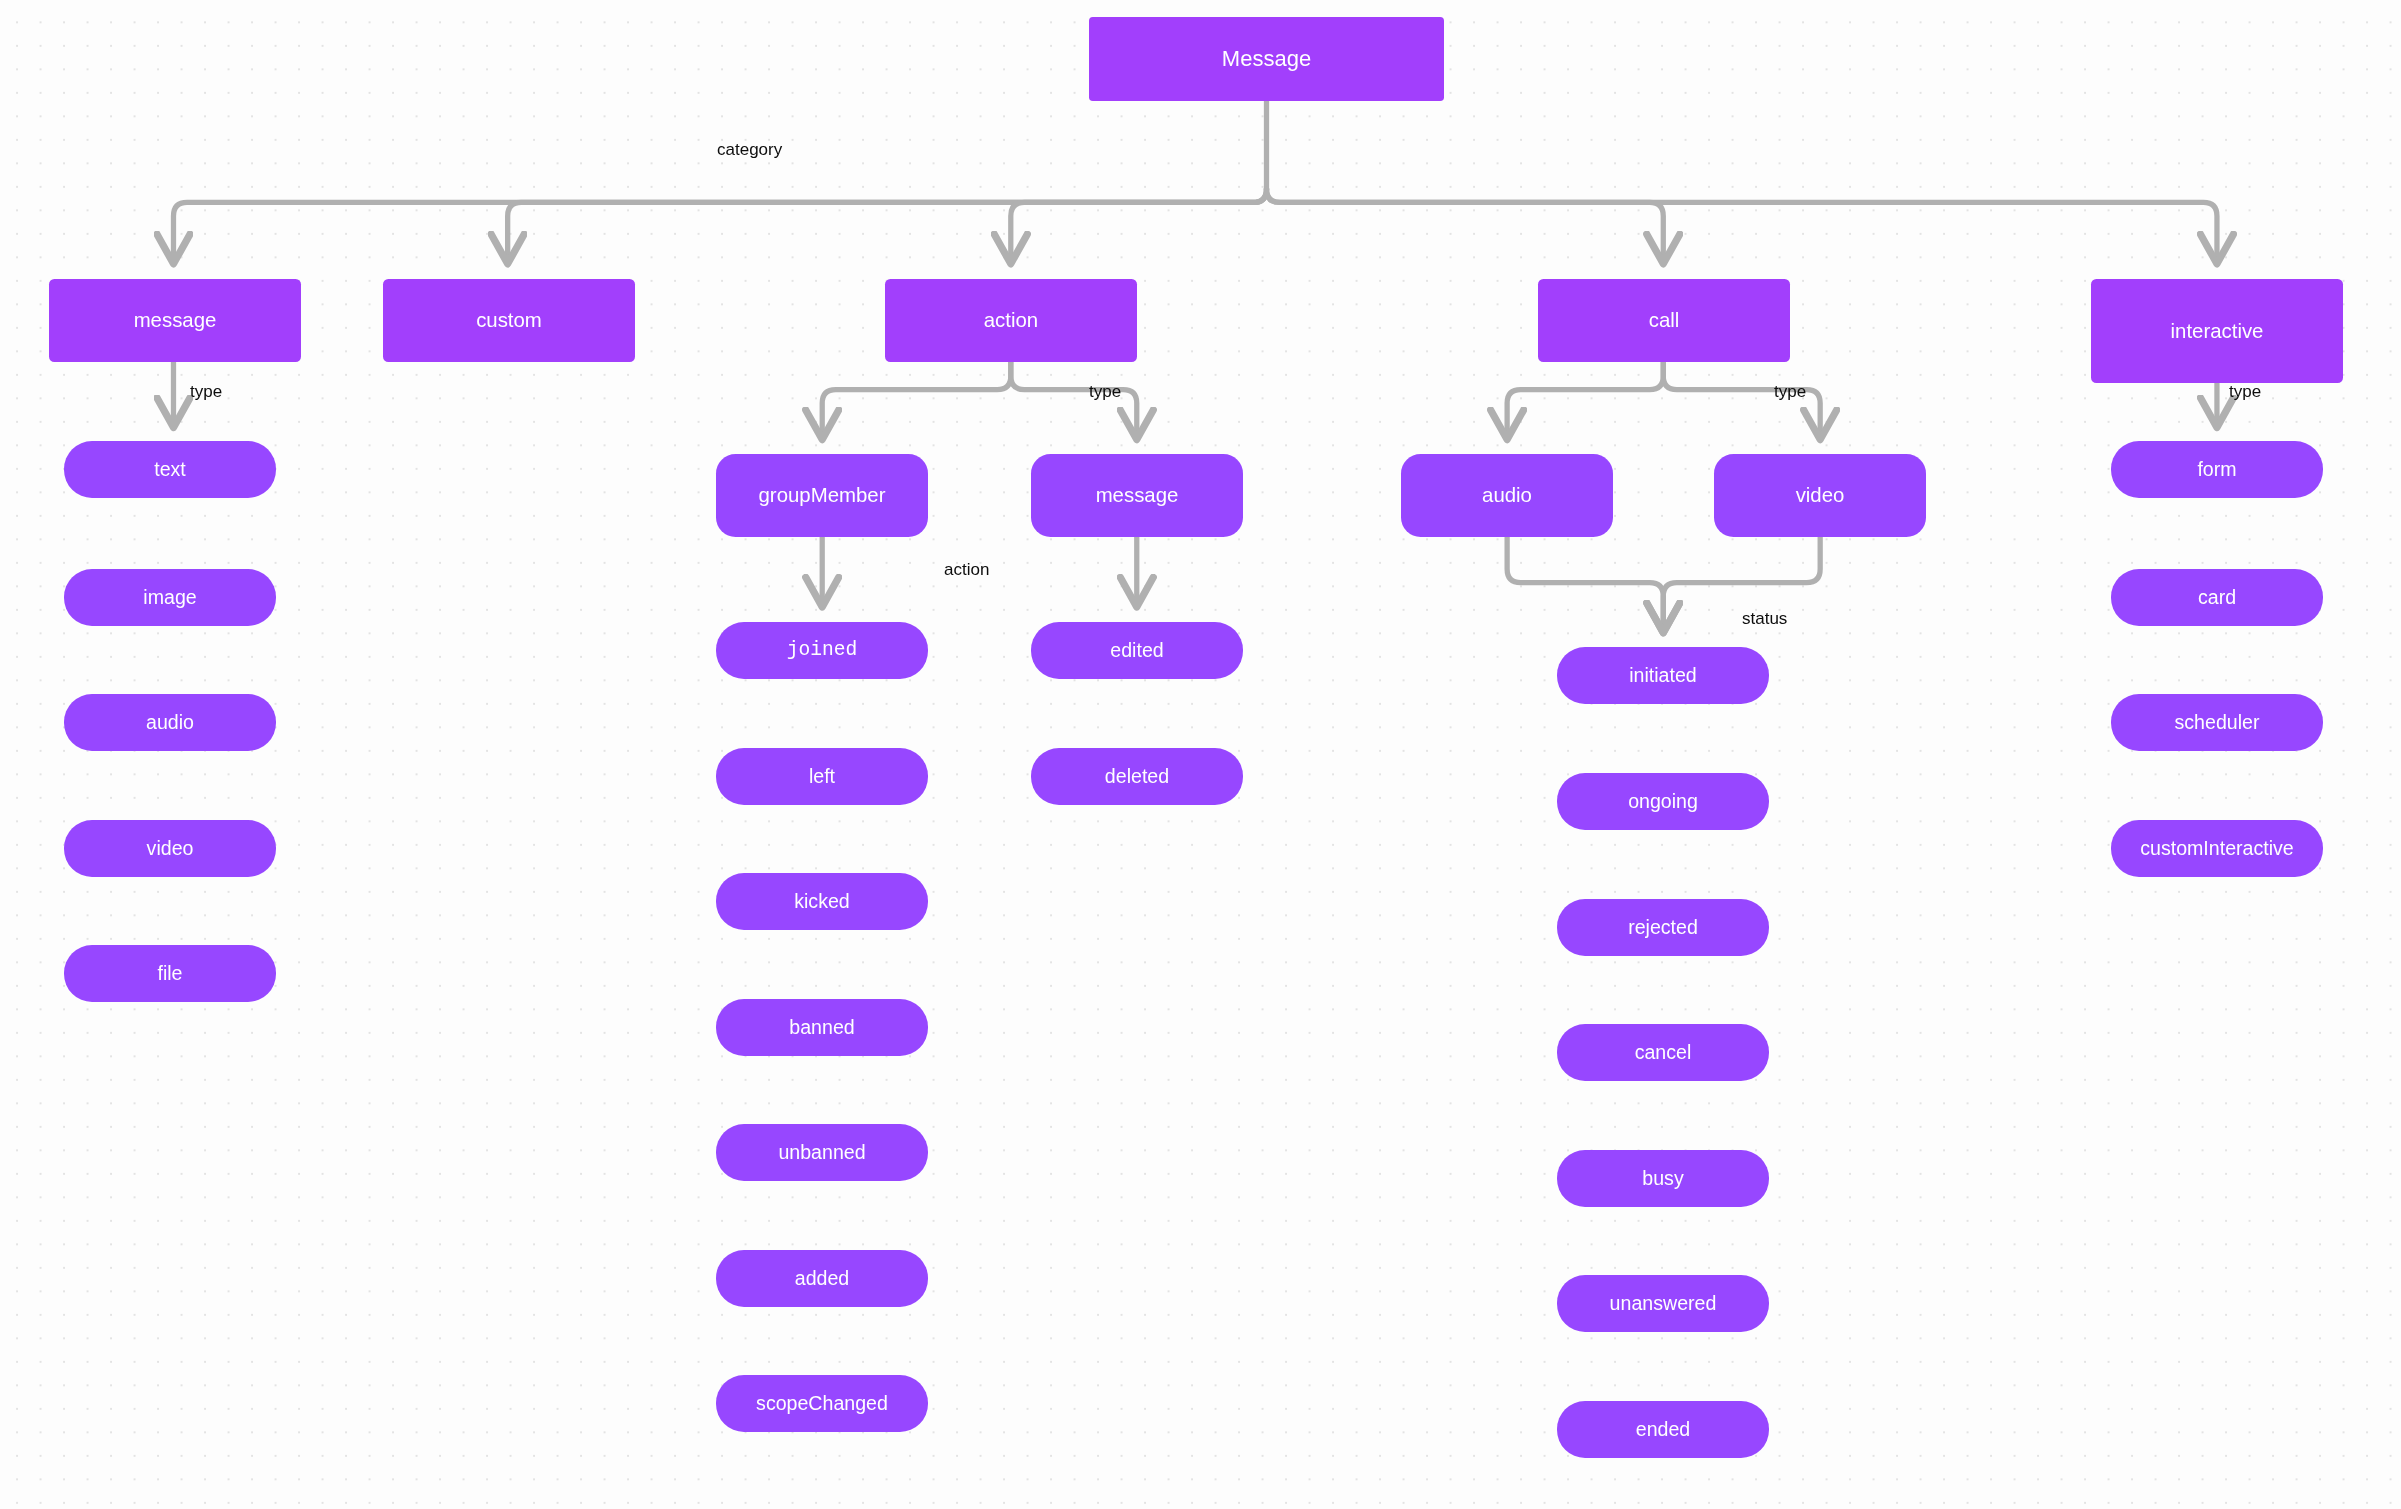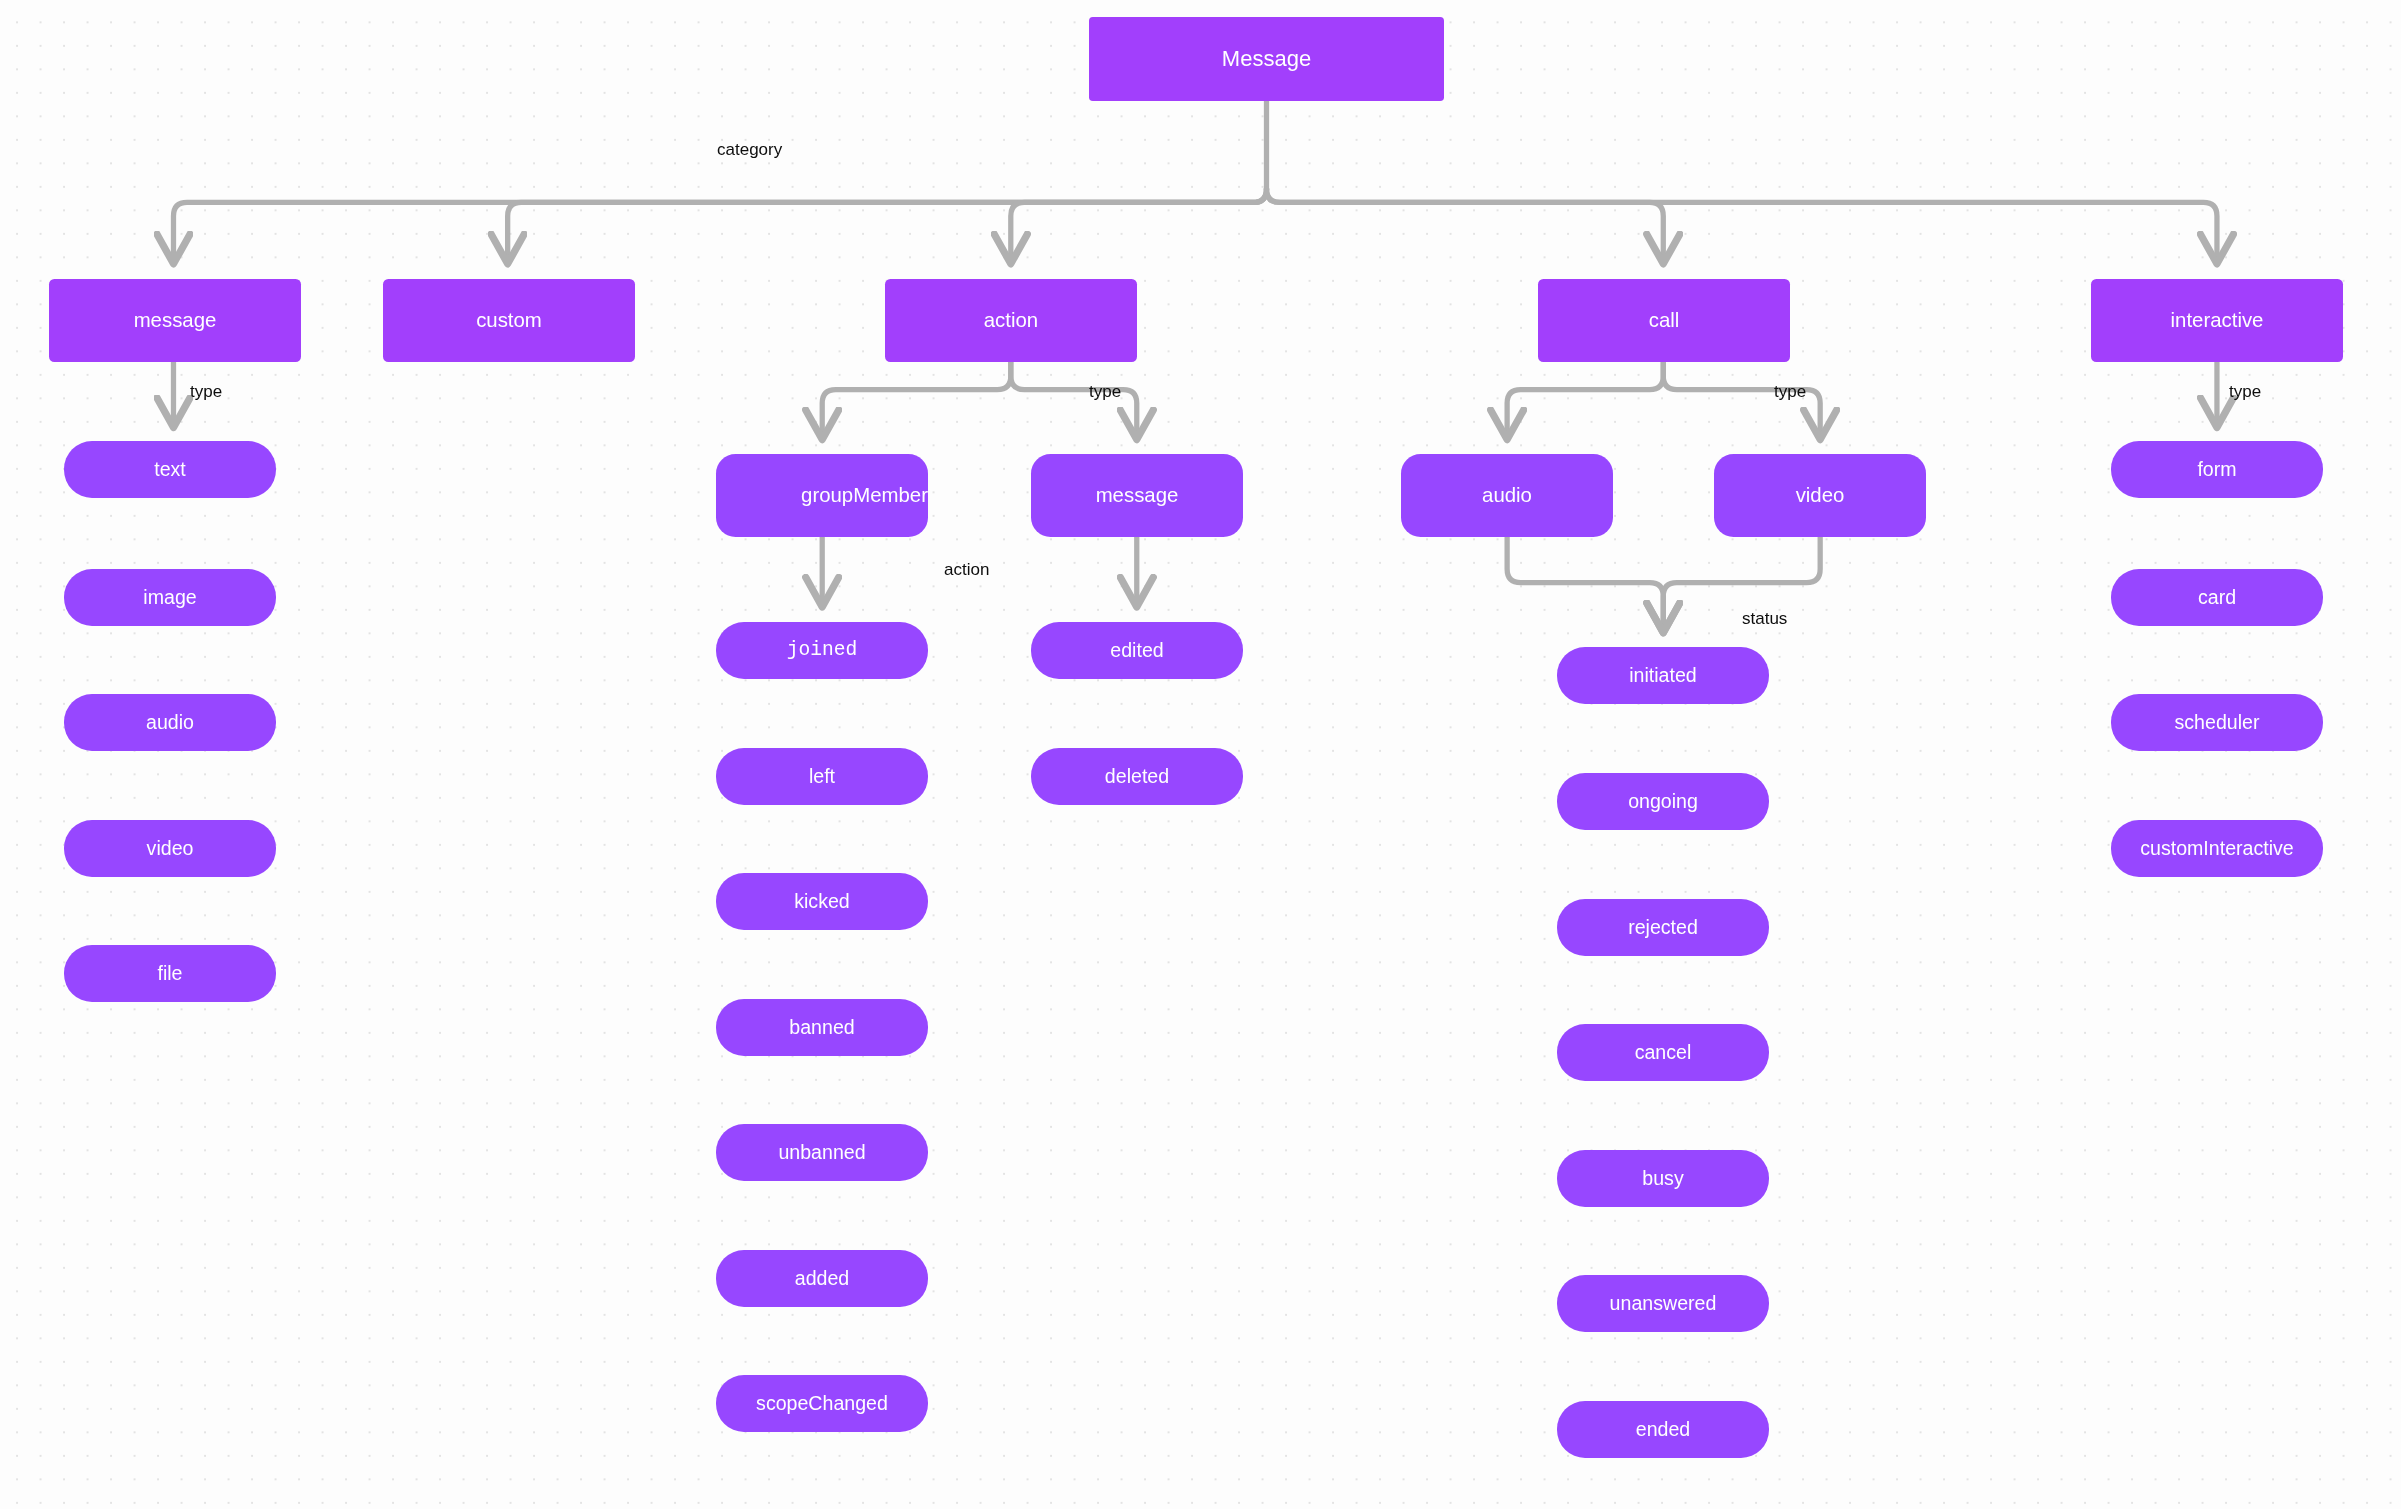--- a/index.html
+++ b/index.html
@@ -121,25 +121,25 @@
   </div>
   <div class="node cat" style="left:383px; top:279px; width:252px; height:83px;">
     <span>custom</span>
   </div>
   <div class="node cat" style="left:885px; top:279px; width:252px; height:83px;">
     <span>action</span>
   </div>
   <div class="node cat" style="left:1538px; top:279px; width:252px; height:83px;">
     <span>call</span>
   </div>
-  <div class="node cat" style="left:2091px; top:279px; width:252px; height:83px;">
+  <div class="node cat" style="left:2091px; top:279px; width:252px; height:104px;">
     <span>interactive</span>
   </div>
 
-  <div class="node mid" style="left:716px; top:454px; width:212px; height:83px;justify-content:flex-end;">
+  <div class="node mid" style="left:716px; top:454px; width:212px; height:83px;">
     <span>groupMember</span>
   </div>
   <div class="node mid" style="left:1031px; top:454px; width:212px; height:83px;">
     <span>message</span>
   </div>
   <div class="node mid" style="left:1401px; top:454px; width:212px; height:83px;">
     <span>audio</span>
   </div>
   <div class="node mid" style="left:1714px; top:454px; width:212px; height:83px;">
     <span>video</span>

